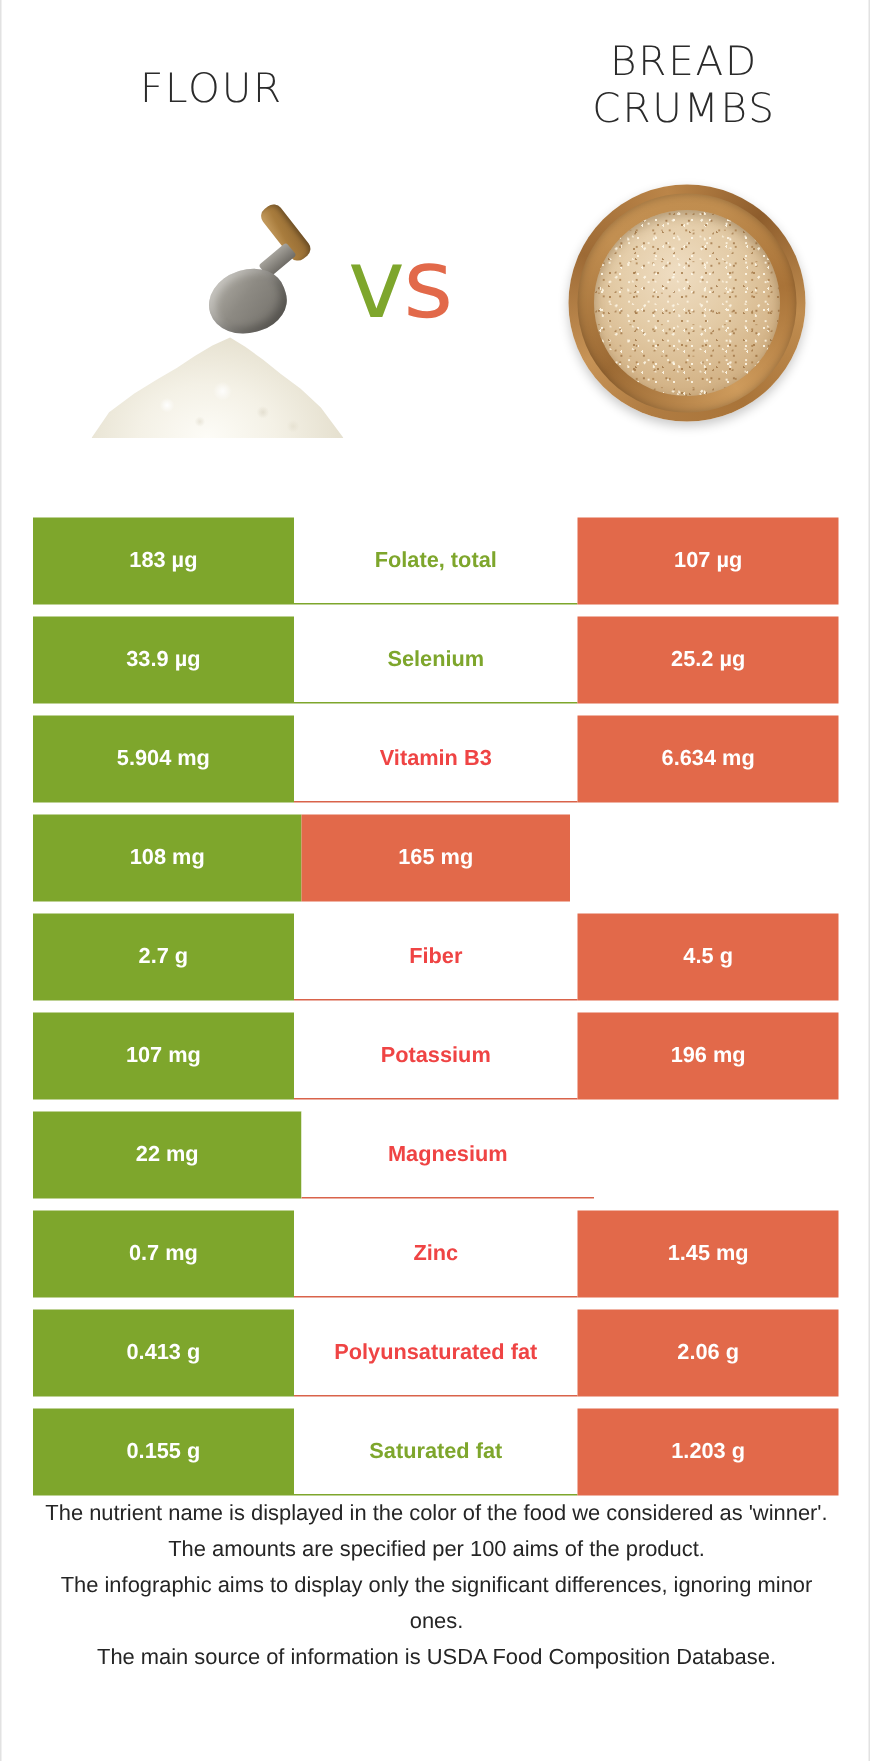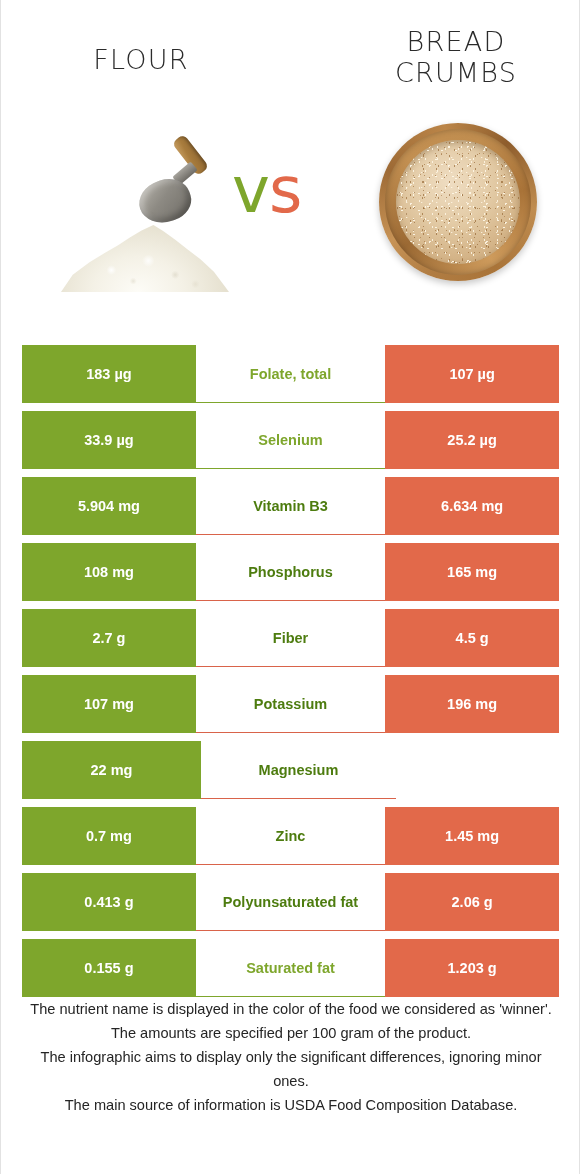--- a/index.html
+++ b/index.html
@@ -212,21 +212,21 @@
   }
   .cell.mid {
     width: 195px;
     background: #ffffff;
     font-weight: 700;
     font-size: 14.5px;
     text-align: center;
     border-bottom: 1px solid transparent;
   }
   .cell.mid.green  { color: #7ea62c; border-bottom-color: #7ea62c; }
-  .cell.mid.orange { color: #4d7c0f; border-bottom-color: #d9634a; }
+  .cell.mid.orange { color: #ef4444; border-bottom-color: #d9634a; }
 
   
   .footer {
     position: absolute;
     left: 28px;
     top: 997px;
     width: 524px;
     text-align: center;
     font-size: 14.6px;
     line-height: 24px;
@@ -275,21 +275,20 @@
         <div class="cell mid green">Selenium</div>
         <div class="cell right">25.2 µg</div>
       </div>
       <div class="row">
         <div class="cell left">5.904 mg</div>
         <div class="cell mid orange">Vitamin B3</div>
         <div class="cell right">6.634 mg</div>
       </div>
       <div class="row">
         <div class="cell left">108 mg</div>
-        <div class="cell mid orange">Phosphorus</div>
         <div class="cell right">165 mg</div>
       </div>
       <div class="row">
         <div class="cell left">2.7 g</div>
         <div class="cell mid orange">Fiber</div>
         <div class="cell right">4.5 g</div>
       </div>
       <div class="row">
         <div class="cell left">107 mg</div>
         <div class="cell mid orange">Potassium</div>
@@ -311,18 +310,18 @@
       </div>
       <div class="row">
         <div class="cell left">0.155 g</div>
         <div class="cell mid green">Saturated fat</div>
         <div class="cell right">1.203 g</div>
       </div>
     </div>
 
   <div class="footer">
     <div>The nutrient name is displayed in the color of the food we considered as 'winner'.</div>
-    <div>The amounts are specified per 100 gram of the product.</div>
+    <div>The amounts are specified per 100 aims of the product.</div>
     <div>The infographic aims to display only the significant differences, ignoring minor ones.</div>
     <div>The main source of information is USDA Food Composition Database.</div>
   </div>
 
 </div>
 
 </body></html>

